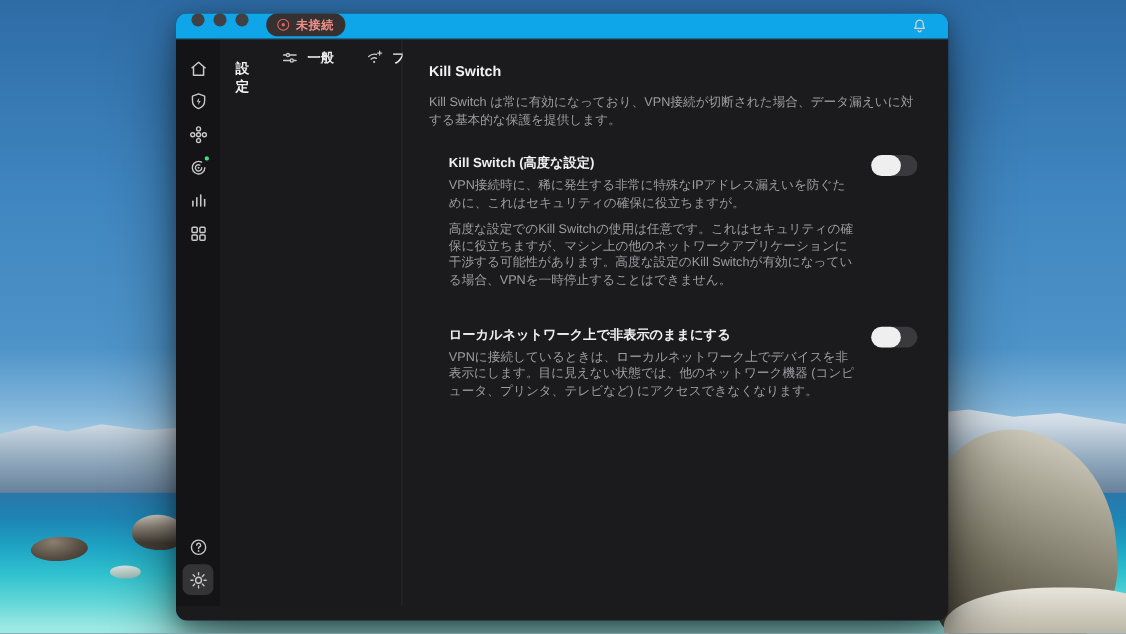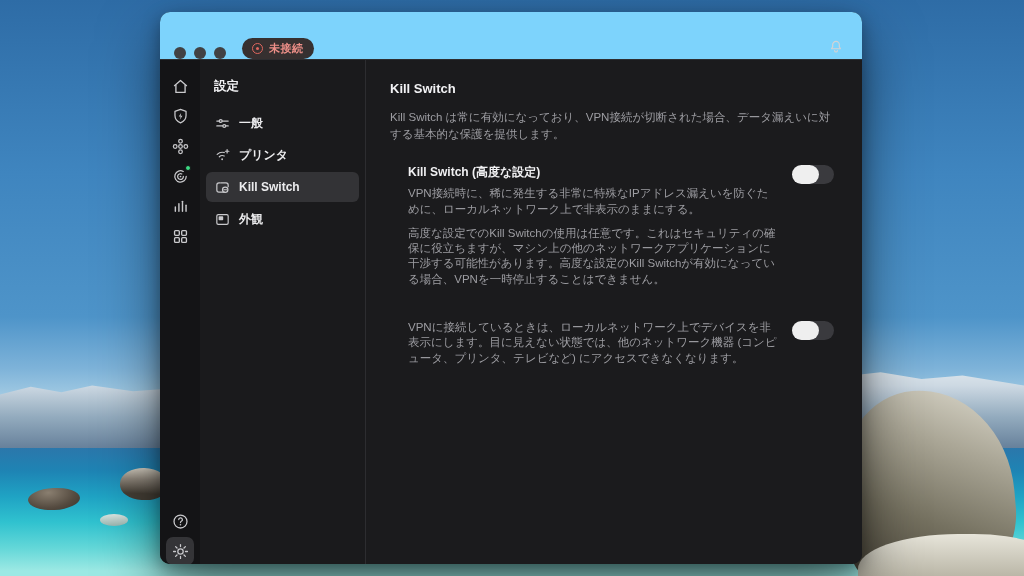--- a/index.html
+++ b/index.html
@@ -28,22 +28,22 @@
     transform:rotate(-5deg); }
   .boulder-lower { position:absolute; left:858px; top:534px; width:200px; height:70px;
     border-radius:50% 42% 0 0;
     background:linear-gradient(180deg,#e7e5da 0%,#b3af9f 70%); }
 
   
   .window { position:absolute; left:160px; top:12px; width:702px; height:552px;
     background:#1b1b1d; border-radius:10px; overflow:hidden;
     box-shadow:0 28px 60px rgba(0,0,0,.5), 0 6px 18px rgba(0,0,0,.35);
     color:#ececee; }
-  .titlebar { height:48px; display:flex; align-items:flex-end; padding:0 14px;
-    background:#7dd3fc; border-bottom:1px solid #2d2d30; }
+  .titlebar { height:24px; display:flex; align-items:flex-start; padding:0 14px;
+    background:#0ea5e9; border-bottom:1px solid #2d2d30; }
   .lights { display:flex; gap:8px; margin-right:16px; }
   .light { width:12px; height:12px; border-radius:50%; background:#414144; }
   .status-badge { display:flex; align-items:center; gap:6px; height:21px; padding:0 10px;
     background:#363030; border-radius:11px; }
   .status-dot { width:11px; height:11px; border-radius:50%; border:1.5px solid #e0675f;
     display:flex; align-items:center; justify-content:center; }
   .status-dot::after { content:""; width:3px; height:3px; border-radius:50%; background:#e0675f; }
   .status-label { font-size:11px; font-weight:bold; color:#ef9089; letter-spacing:.5px; }
   .bell { margin-left:auto; width:24px; height:24px; display:flex; align-items:center;
     justify-content:center; color:#d3d3d5; cursor:pointer; }
@@ -56,21 +56,21 @@
   .rail-btn { width:28px; height:28px; margin-bottom:2px; border-radius:7px; display:flex;
     align-items:center; justify-content:center; color:#c9c9cc; position:relative; cursor:pointer; }
   .rail-spacer { margin-top:auto; }
   .rail-btn.active { background:#343437; }
   .rail-btn.gear-btn { margin-bottom:10px; }
   .green-dot { position:absolute; top:3px; right:3px; width:6px; height:6px; border-radius:50%;
     background:#3ddc84; border:1px solid #141416; }
 
   
   .panel { width:166px; background:#1a1a1c; border-right:1px solid #2d2d30;
-    display:flex; flex-direction:column; }
+    display:flex; }
   .panel-title { padding:18px 14px 12px; font-size:12.5px; font-weight:bold; color:#f0f0f2; }
   .menu-item { display:flex; align-items:center; gap:8px; height:30px; margin:1px 6px;
     padding:0 8px; border-radius:6px; cursor:pointer; color:#dfdfe2; }
   .menu-item.active { background:#333336; }
   .menu-item .mi-icon { width:17px; height:17px; display:flex; align-items:center;
     justify-content:center; color:#c9c9cc; flex:0 0 auto; }
   .menu-item .mi-label { font-size:12px; font-weight:bold; color:#ececee; white-space:nowrap; }
 
   
   .content { flex:1; padding:21px 28px 0 24px; background:#1b1b1d; }
@@ -236,30 +236,31 @@
 
       </div>
 
       <div class="content">
         <h1>Kill Switch</h1>
         <p class="intro">Kill Switch は常に有効になっており、VPN接続が切断された場合、データ漏えいに対する基本的な保護を提供します。</p>
 
         <div class="section">
           <div class="text-col">
             <h2>Kill Switch (高度な設定)</h2>
-            <p>VPN接続時に、稀に発生する非常に特殊なIPアドレス漏えいを防ぐために、ローカルネットワーク上で非表示のままにする。</p>
+            <p>VPN接続時に、稀に発生する非常に特殊なIPアドレス漏えいを防ぐために、これはセキュリティの確保に役立ちますが。</p>
             <p>高度な設定でのKill Switchの使用は任意です。これはセキュリティの確保に役立ちますが、マシン上の他のネットワークアプリケーションに干渉する可能性があります。高度な設定のKill Switchが有効になっている場合、VPNを一時停止することはできません。</p>
           </div>
           <div class="toggle">
             <span class="knob"></span>
           </div>
         </div>
 
         <div class="section">
           <div class="text-col">
+            <h2>ローカルネットワーク上で非表示のままにする</h2>
             <p>VPNに接続しているときは、ローカルネットワーク上でデバイスを非表示にします。目に見えない状態では、他のネットワーク機器 (コンピュータ、プリンタ、テレビなど) にアクセスできなくなります。</p>
           </div>
           <div class="toggle">
             <span class="knob"></span>
           </div>
         </div>
       </div>
 
     </div>
   </div>

